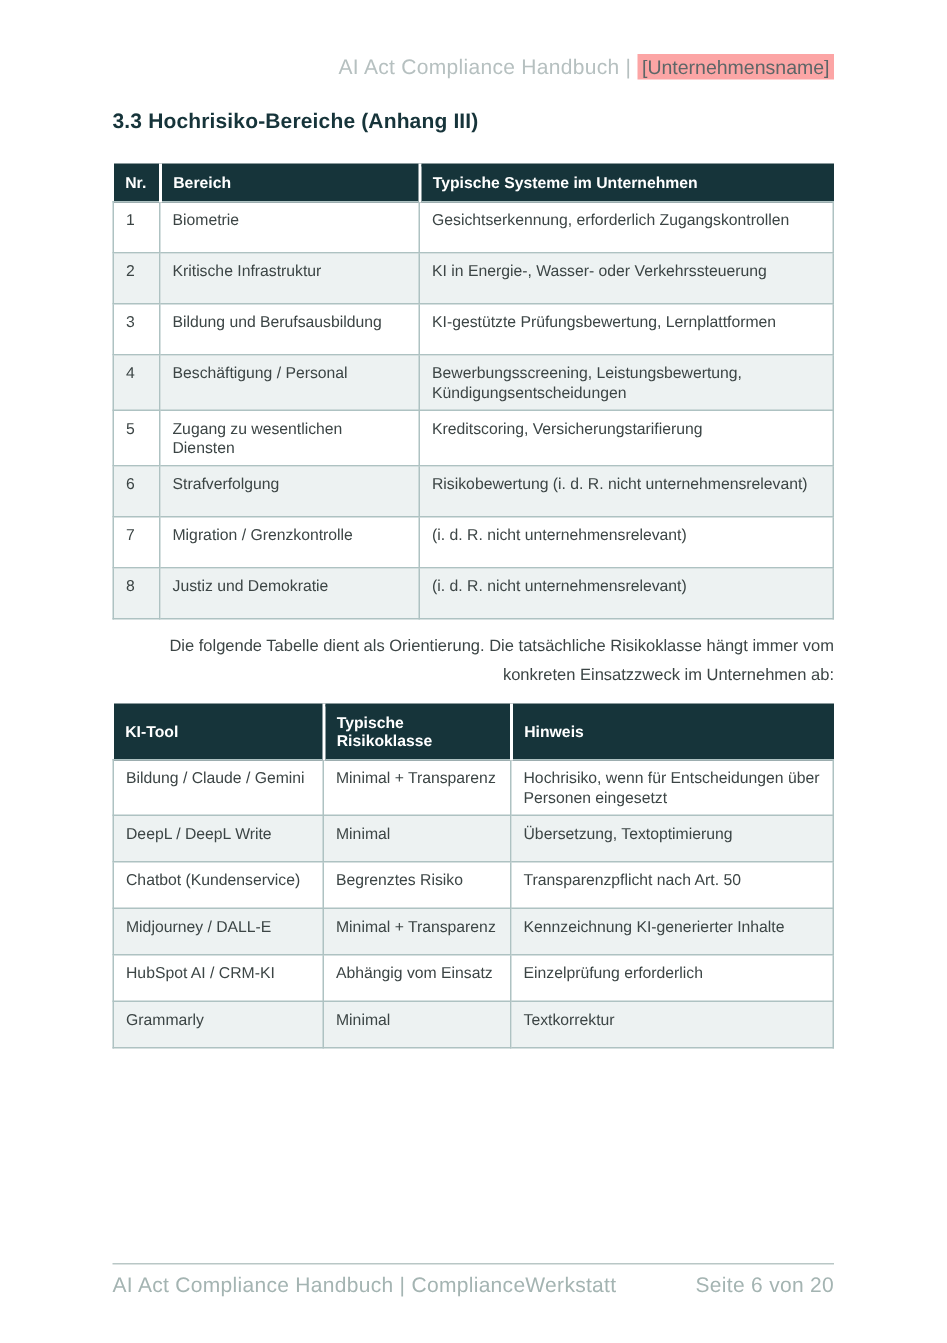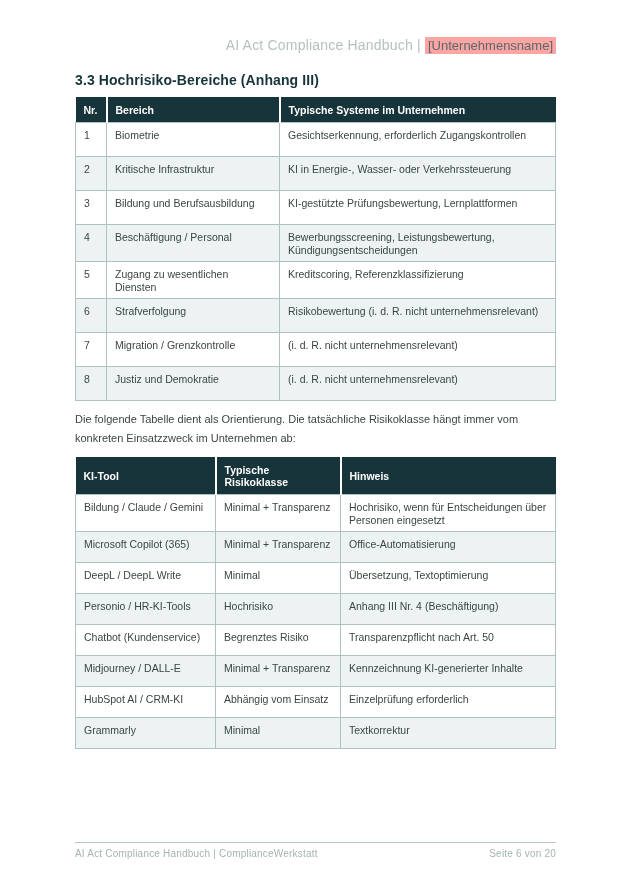--- a/index.html
+++ b/index.html
@@ -46,29 +46,30 @@
   }
   .heading-33 { margin-top: 18px; }
   .heading-34 { margin-top: 15px; }
 
   .intro-text {
     margin-top: 9px;
     font-size: 11px;
     line-height: 19px;
     color: #3c4545;
     max-width: 481px;
+    text-align: right;
   }
 
   
   table {
     border-collapse: collapse;
     width: 481px;
     table-layout: fixed;
   }
-  .table-33 { margin-top: 9px; }
+  .table-33 { margin-top: 21px; }
   .table-34 { margin-top: 9px; }
   thead th {
     background: #16343a;
     color: #ffffff;
     font-size: 10.5px;
     font-weight: bold;
     text-align: left;
     padding: 5px 8px 6px 8px;
     border-right: 2px solid #ffffff;
     border-top: 2px solid #16343a;
@@ -93,21 +94,21 @@
 
   
   .page-footer {
     position: absolute;
     left: 75px; right: 75px;
     top: 842px;
     border-top: 1px solid #b9c7c6;
     padding-top: 5px;
     display: flex;
     justify-content: space-between;
-    font-size: 10px;
+    font-size: 14px;
     color: #a4b4b2;
     letter-spacing: 0.2px;
   }
 </style>
 </head>
 <body>
 
 <div class="page">
 
   <div class="page-header">
@@ -148,21 +149,21 @@
             <td>KI-gestützte Prüfungsbewertung, Lernplattformen</td>
           </tr>
           <tr>
             <td>4</td>
             <td>Beschäftigung / Personal</td>
             <td>Bewerbungsscreening, Leistungsbewertung, Kündigungsentscheidungen</td>
           </tr>
           <tr>
             <td>5</td>
             <td>Zugang zu wesentlichen Diensten</td>
-            <td>Kreditscoring, Referenzklassifizierung</td>
+            <td>Kreditscoring, Versicherungstarifierung</td>
           </tr>
           <tr>
             <td>6</td>
             <td>Strafverfolgung</td>
             <td>Risikobewertung (i. d. R. nicht unternehmensrelevant)</td>
           </tr>
           <tr>
             <td>7</td>
             <td>Migration / Grenzkontrolle</td>
             <td>(i. d. R. nicht unternehmensrelevant)</td>
@@ -191,33 +192,23 @@
           <th>Hinweis</th>
         </tr>
       </thead>
       <tbody>
           <tr>
             <td>Bildung / Claude / Gemini</td>
             <td>Minimal + Transparenz</td>
             <td>Hochrisiko, wenn für Entscheidungen über Personen eingesetzt</td>
           </tr>
           <tr>
-            <td>Microsoft Copilot (365)</td>
-            <td>Minimal + Transparenz</td>
-            <td>Office-Automatisierung</td>
-          </tr>
-          <tr>
             <td>DeepL / DeepL Write</td>
             <td>Minimal</td>
             <td>Übersetzung, Textoptimierung</td>
-          </tr>
-          <tr>
-            <td>Personio / HR-KI-Tools</td>
-            <td>Hochrisiko</td>
-            <td>Anhang III Nr. 4 (Beschäftigung)</td>
           </tr>
           <tr>
             <td>Chatbot (Kundenservice)</td>
             <td>Begrenztes Risiko</td>
             <td>Transparenzpflicht nach Art. 50</td>
           </tr>
           <tr>
             <td>Midjourney / DALL-E</td>
             <td>Minimal + Transparenz</td>
             <td>Kennzeichnung KI-generierter Inhalte</td>

